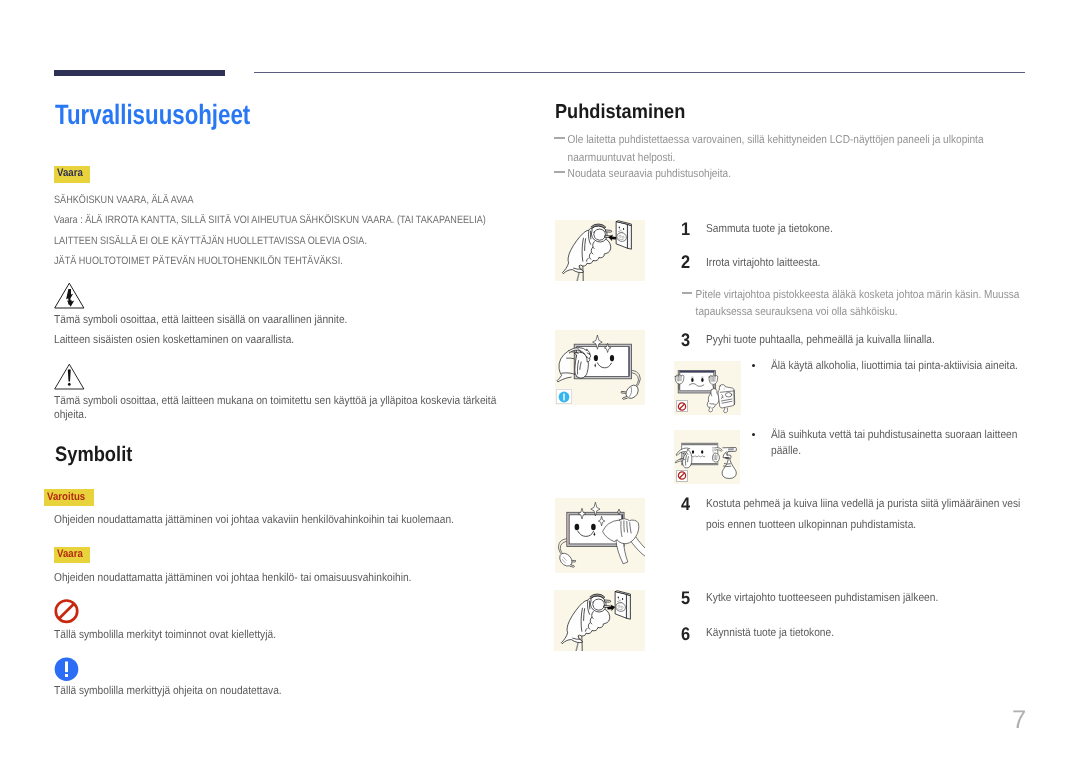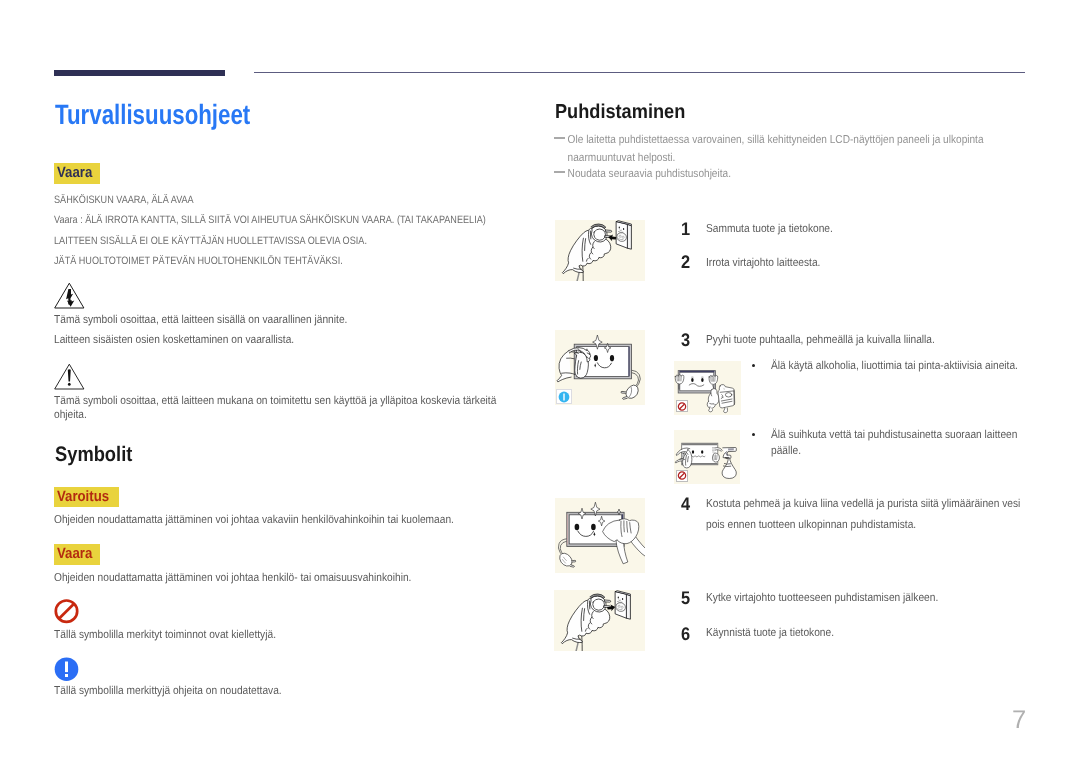--- a/index.html
+++ b/index.html
@@ -22,21 +22,21 @@
     font-size:28px;font-weight:bold;color:#2878f5;margin:0;
     line-height:1;display:inline-block;transform:scaleX(0.796);transform-origin:0 0;white-space:nowrap;
   }
   h2.sec-title{
     font-size:20.2px;font-weight:bold;color:#1a1a1a;margin:0;line-height:1;
     display:inline-block;transform-origin:0 0;white-space:nowrap;
   }
   h2#sec-symbolit{font-size:21px;transform:scaleX(0.872);}
   h2#sec-puhdistaminen{transform:scaleX(0.90);}
   .badge{
-    display:inline-block;background:#e9d33d;font-weight:bold;font-size:15px;
+    display:inline-block;background:#e9d33d;font-weight:bold;font-size:11px;
     padding:2.2px 3.2px 3.6px 3.0px;line-height:1.0;
   }
   .badge span{display:inline-block;transform:scaleX(0.88);transform-origin:0 0;}
   .badge.navy{color:#2f3055;}
   .badge.red{color:#b32b10;}
   .body-t{font-size:11.5px;line-height:1.0;color:#5a5a5a;display:inline-block;transform:scaleX(0.886);transform-origin:0 0;white-space:nowrap;}
   .caps-t{font-size:10.7px;line-height:1.0;color:#6d6d6d;display:inline-block;transform:scaleX(0.852);transform-origin:0 0;white-space:nowrap;}
   .num{font-size:18.2px;font-weight:bold;color:#232323;line-height:1;display:inline-block;transform:scaleX(0.9);transform-origin:0 0;}
   .note.abs{position:absolute;}
   .note{position:relative;}
@@ -91,21 +91,21 @@
         <path d="M15.3 1.2 L29.9 26.0 L0.7 26.0 Z" fill="none" stroke="#1d1d1d" stroke-width="0.95" stroke-linejoin="round"></path>
         <path d="M13.8 6.8 q1.5 -0.9 3.0 0 l-0.75 11.7 h-1.5 z" fill="#111"></path>
         <ellipse cx="15.3" cy="21.2" rx="1.35" ry="1.5" fill="#111"></ellipse>
       </svg>
   </div>
 
   <div class="abs body-t" style="left:54px;top:393.5px;width:530px;line-height:14.7px;white-space:normal;">Tämä symboli osoittaa, että laitteen mukana on toimitettu sen käyttöä ja ylläpitoa koskevia tärkeitä ohjeita.</div>
 
   <h2 class="abs sec-title" id="sec-symbolit" style="left:55px;top:443.8px;">Symbolit</h2>
 
-  <div class="abs" style="left:54px;top:486.6px;">
+  <div class="abs" style="left:44px;top:486.6px;">
     <span class="badge red"><span>Varoitus</span></span>
   </div>
   <div class="abs body-t" style="left:54px;top:514.6px;">Ohjeiden noudattamatta jättäminen voi johtaa vakaviin henkilövahinkoihin tai kuolemaan.</div>
 
   <div class="abs" style="left:54px;top:543.9px;">
     <span class="badge red"><span>Vaara</span></span>
   </div>
   <div class="abs body-t" style="left:54px;top:572.5px;">Ohjeiden noudattamatta jättäminen voi johtaa henkilö- tai omaisuusvahinkoihin.</div>
 
   <div class="abs" style="left:53.8px;top:598.8px;">
@@ -452,20 +452,24 @@
 
 <path d="M61.2 17.1 L56.4 14.6 L57.2 16.5 L53.2 16.9 L53.6 19.6 L57.6 19.3 L57.2 21.2 Z" fill="#0a0a0a" stroke="none"></path>
 </svg></div>
 
   <div class="abs num" style="left:681px;top:220.2px;">1</div>
   <div class="abs body-t" style="left:705.8px;top:224.2px;">Sammuta tuote ja tietokone.</div>
 
   <div class="abs num" style="left:681px;top:253.3px;">2</div>
   <div class="abs body-t" style="left:705.8px;top:257.8px;">Irrota virtajohto laitteesta.</div>
 
+  <div class="abs note" style="left:681.6px;top:286.8px;width:350px;">
+    <span class="dash"></span>
+      <span class="note-txt">Pitele virtajohtoa pistokkeesta äläkä kosketa johtoa märin käsin. Muussa tapauksessa seurauksena voi olla sähköisku.</span>
+  </div>
 
   <div class="abs num" style="left:681px;top:331.2px;">3</div>
   <div class="abs body-t" style="left:705.8px;top:335.2px;">Pyyhi tuote puhtaalla, pehmeällä ja kuivalla liinalla.</div>
 
   <div class="abs bullet-dot" style="left:752.0px;top:364.0px;"></div>
   <div class="abs body-t" style="left:770.6px;top:360.5px;">Älä käytä alkoholia, liuottimia tai pinta-aktiivisia aineita.</div>
 
   <div class="abs bullet-dot" style="left:752.0px;top:433.0px;"></div>
   <div class="abs body-t" style="left:770.6px;top:426.5px;width:280px;line-height:16.6px;white-space:normal;">Älä suihkuta vettä tai puhdistusainetta suoraan laitteen päälle.</div>
 

